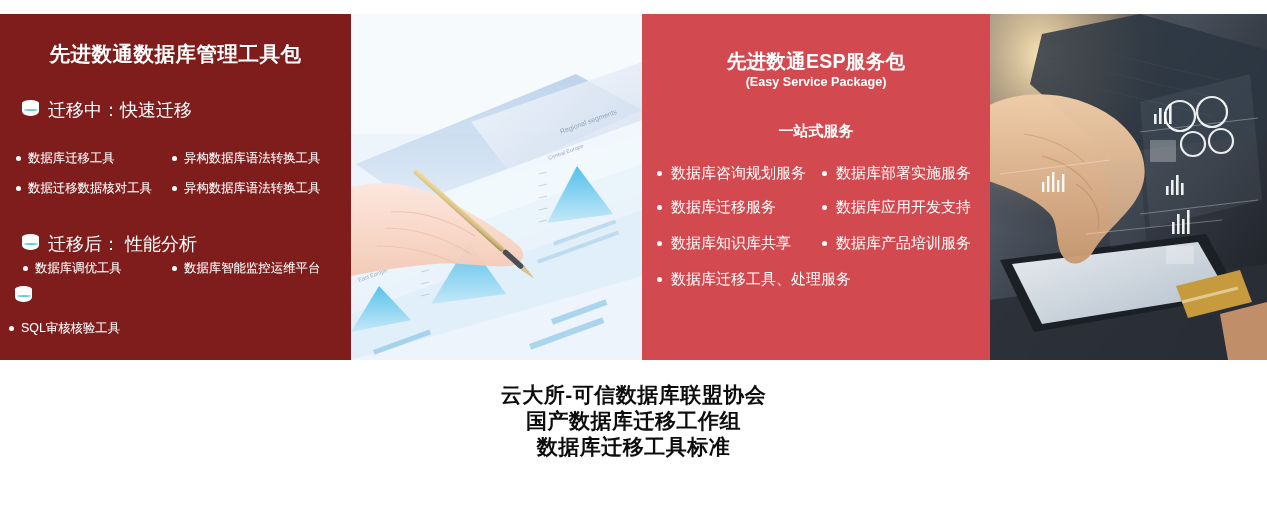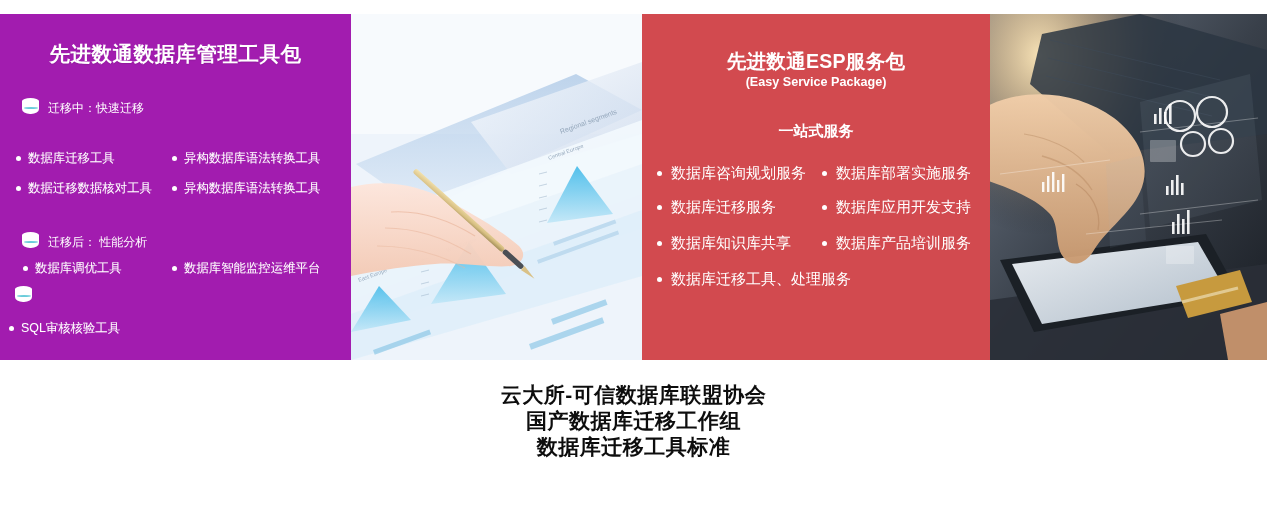--- a/index.html
+++ b/index.html
@@ -24,41 +24,41 @@
     height: 346px;
   }
 
   
   .panel-teal {
     position: absolute;
     left: 0;
     top: 0;
     width: 351px;
     height: 346px;
-    background: #a21caf;
+    background: #7f1d1d;
     box-sizing: border-box;
     overflow: hidden;
   }
   .teal-title {
     position: absolute;
     left: 0;
     top: 26px;
     width: 351px;
     text-align: center;
     color: #ffffff;
     font-size: 20.5px;
     font-weight: bold;
     letter-spacing: 0.5px;
     text-shadow: 0 1px 1px rgba(0,0,0,0.10);
   }
   .teal-section {
     position: absolute;
     left: 22px;
     color: #ffffff;
-    font-size: 12px;
+    font-size: 18px;
     font-weight: 500;
     display: flex;
     align-items: center;
     gap: 9px;
     white-space: nowrap;
   }
   .sec-1 { top: 84px; }
   .sec-2 { top: 201px; margin-top: 17px; }
   .sec-3 { top: 272px; left: 15px; gap: 2px; }
 

